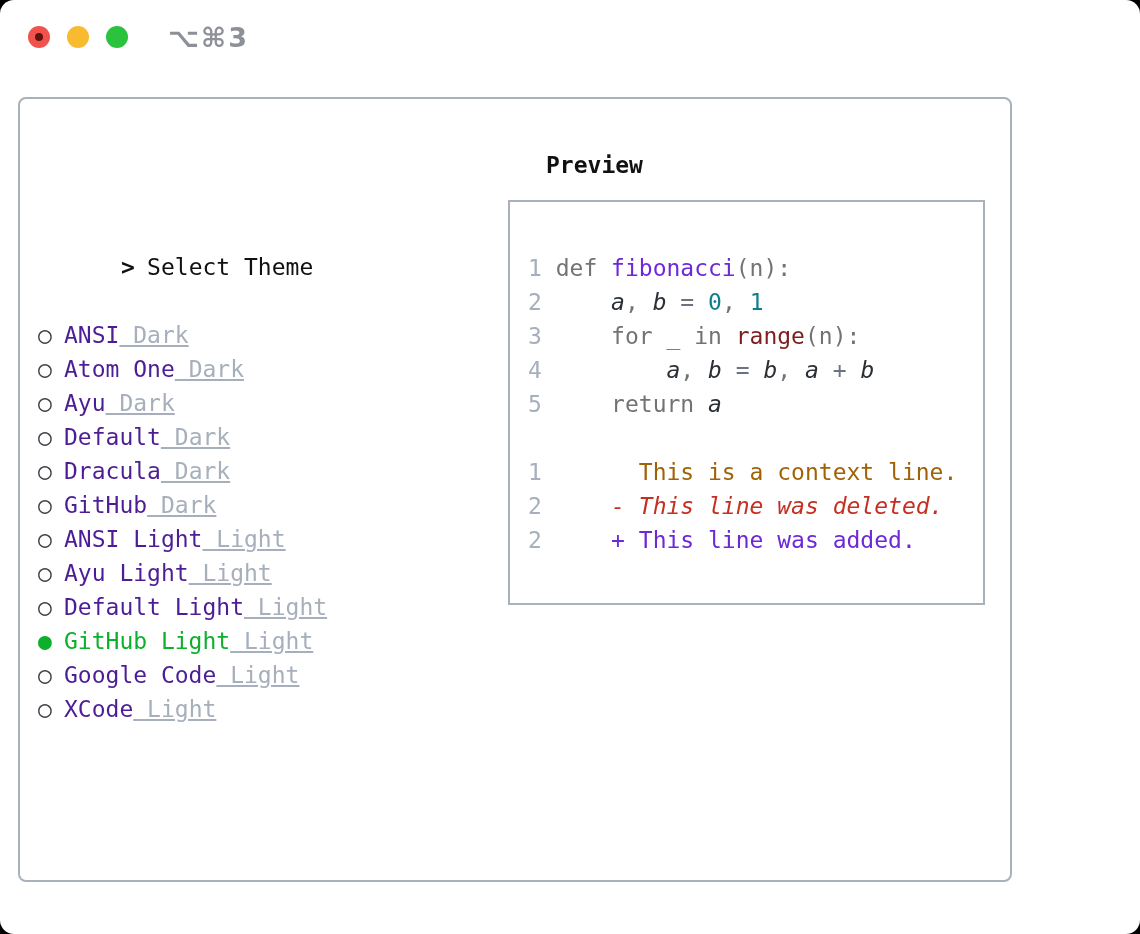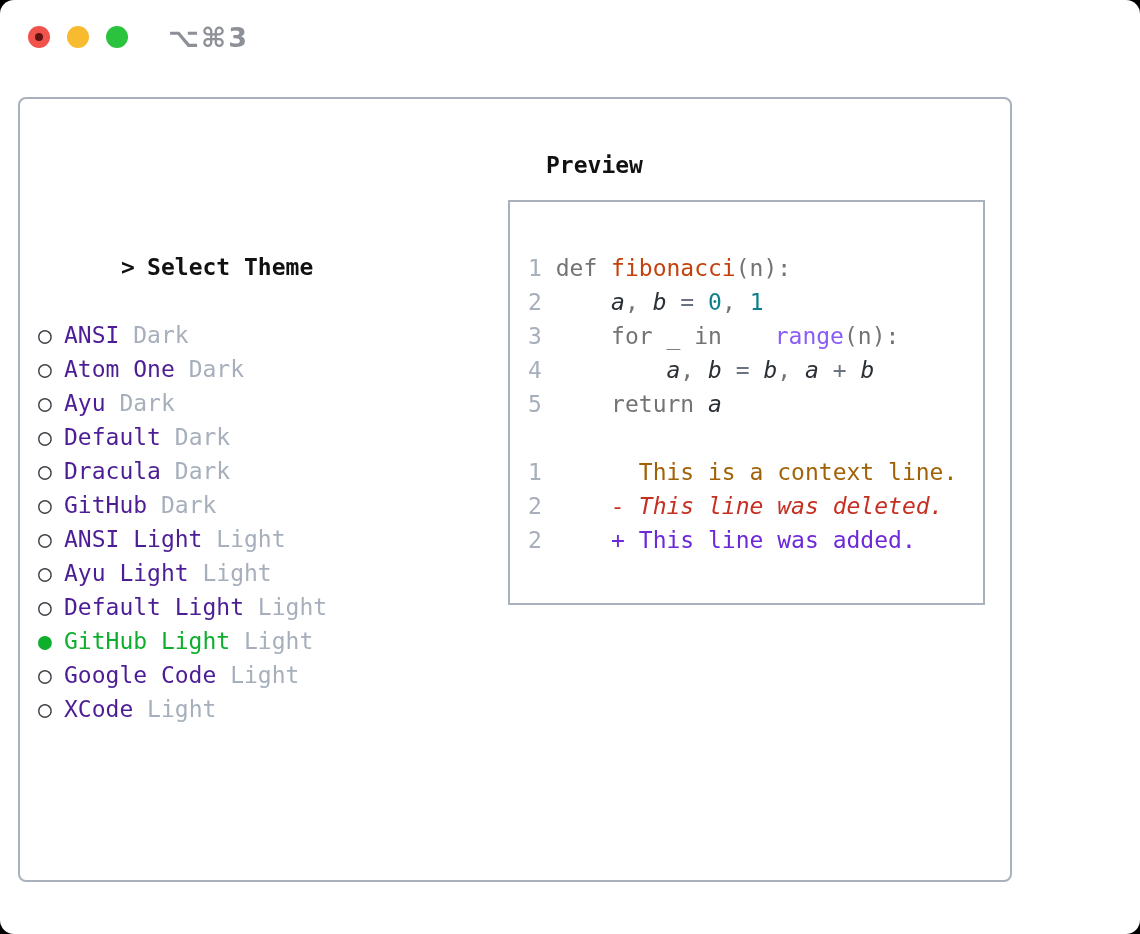--- a/index.html
+++ b/index.html
@@ -30,47 +30,47 @@
     box-sizing:border-box;
   }
   
   #left-col{
     position:absolute;left:38px;top:148px;
     font-size:23px;line-height:34px;white-space:pre;color:#30343a;
   }
   .row{height:34px;}
   .mk{display:inline-block;width:26px;color:#41464c;}
   .hdr .mk{color:#111;font-weight:bold;}
-  .hdr .nm{color:#111;font-weight:bold;}
+  .hdr .nm{color:#111;font-weight:normal;}
   .nm{color:#4c1d95;}
-  .tg{color:#a6afbb;}
+  .tg{color:#a6afbb;text-decoration:underline;}
   .selected .mk{color:#0daf2c;}
   .selected .nm{color:#0daf2c;margin-top:6px;}
   .spacer{height:34px;}
   
   #preview-header{
     position:absolute;left:502px;top:148px;height:34px;line-height:34px;
     font-size:23px;font-weight:bold;color:#111;margin-left:44px;
   }
   #preview-box{
     position:absolute;left:508px;top:200px;width:477px;height:405px;
     border:2px solid #a9b1bd;background:#fff;box-sizing:border-box;
     overflow:hidden;
   }
   #code{
     position:absolute;left:18px;top:49px;
     font-size:23px;line-height:34px;white-space:pre;
   }
   .code-line{height:34px;}
   .line-num{color:#a6afbb;}
   .tok-code{color:#737373;}
-  .tok-func{color:#c2410c;}
+  .tok-func{color:#6d28d9;}
   .tok-var{color:#2b3036;font-style:italic;}
   .tok-num{color:#0d7f8c;}
-  .tok-builtin{color:#8b5cf6;margin-left:39px;}
+  .tok-builtin{color:#7f1d1d;}
   .tok-op{color:#6b7380;}
   .tok-context{color:#a16207;}
   .tok-deleted{color:#c53022;font-style:italic;}
   .tok-added{color:#6d28d9;}
 </style>
 </head>
 <body>
 
 <div id="window">
 

